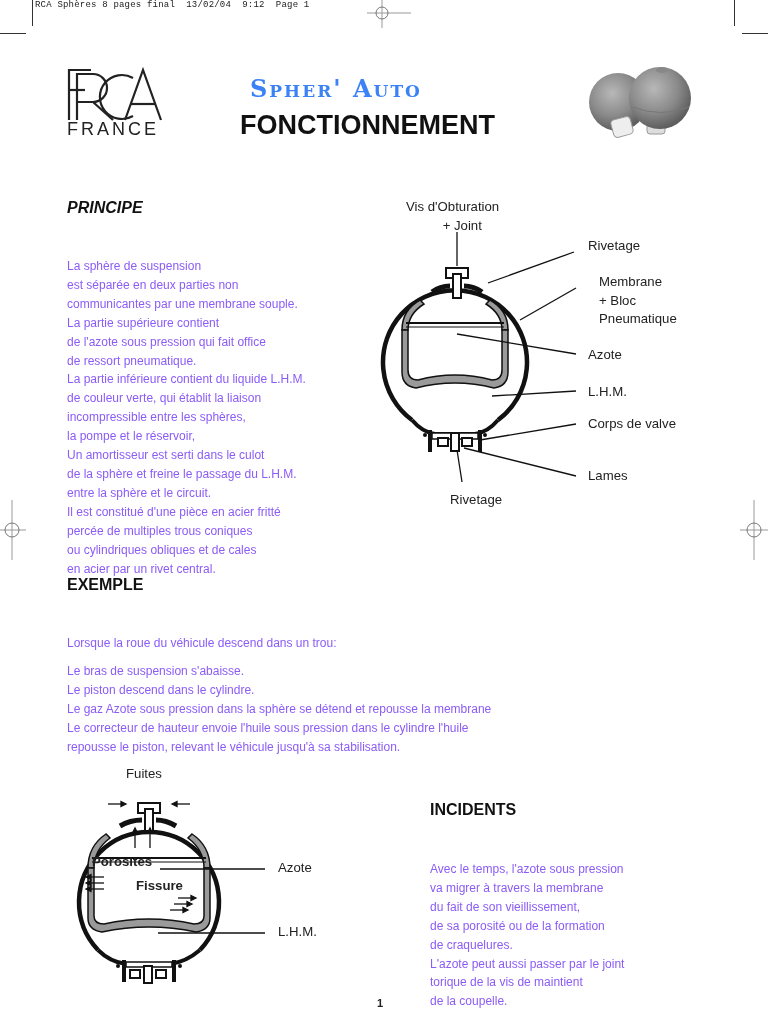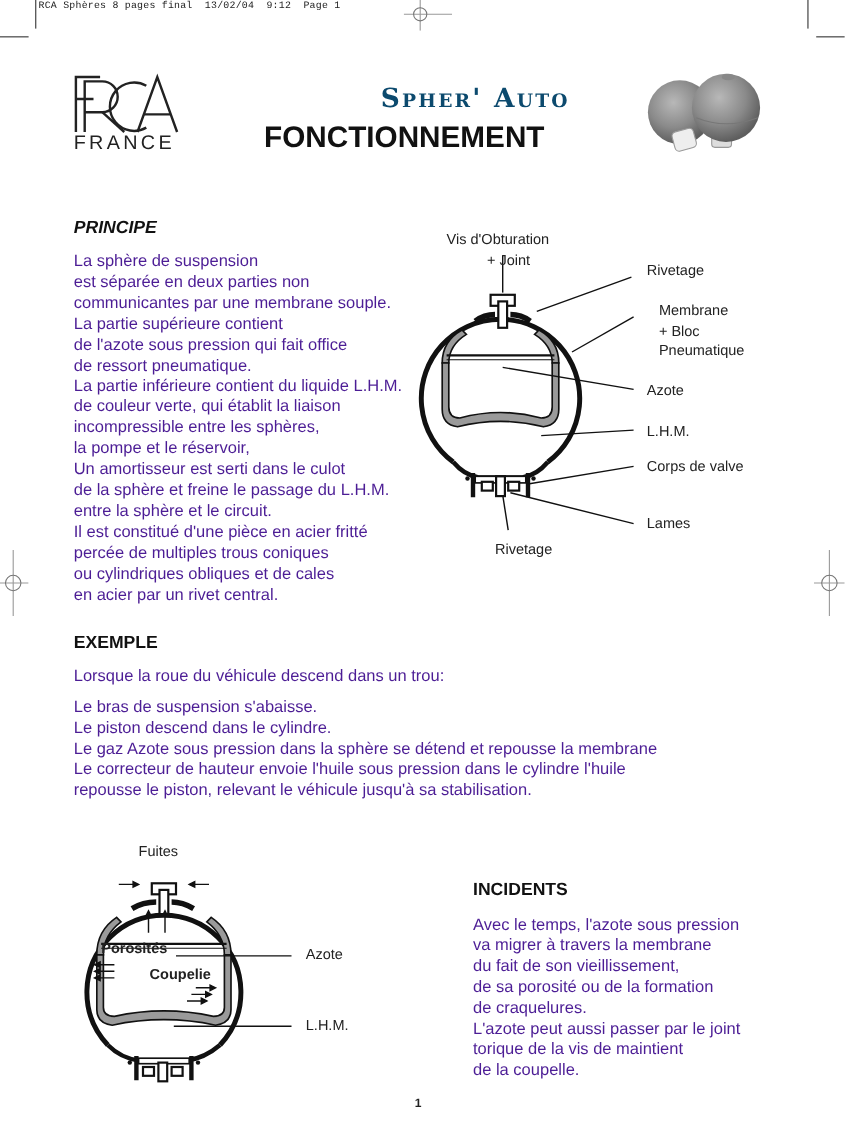--- a/index.html
+++ b/index.html
@@ -3,24 +3,24 @@
 <meta charset="utf-8">
 <style>
   html, body { margin:0; padding:0; background:#ffffff; }
   body { width:768px; height:1024px; position:relative; overflow:hidden; font-family:"Liberation Sans", sans-serif; color:#1a1a1a; }
   .abs { position:absolute; }
   .slug { left:35px; top:0px; font-family:"Liberation Mono", monospace; font-size:9px; color:#222; white-space:pre; letter-spacing:0.2px; }
   .mark { position:absolute; background:#333; }
   .reg { position:absolute; width:30px; height:30px; }
   .logo-rca { left:65px; top:66px; width:100px; height:56px; }
   .logo-france { left:67px; top:119px; font-size:18px; letter-spacing:3px; color:#222; }
-  .title1 { left:250px; top:74px; width:268px; text-align:right; font-family:"DejaVu Serif", serif; font-weight:bold; font-size:24px; letter-spacing:2px; color:#0c4a6e; font-variant:small-caps; }
+  .title1 { left:250px; top:74px; width:268px; text-align:left; font-family:"DejaVu Serif", serif; font-weight:bold; font-size:24px; letter-spacing:2px; color:#3b82f6; font-variant:small-caps; }
   .title2 { left:240px; top:110px; width:290px; font-size:27px; font-weight:bold; color:#111; }
   .h2 { font-size:16px; font-weight:bold; color:#111; }
-  .para { font-size:15px; line-height:18.9px; color:#4c1d95; white-space:pre; }
+  .para { font-size:12px; line-height:18.9px; color:#8b5cf6; white-space:pre;margin-top:28px; }
   .lbl { font-size:13.2px; line-height:18.5px; color:#222; white-space:pre; }
   .pagenum { left:377px; top:997px; font-size:11px; font-weight:bold; color:#222; }
 </style>
 </head>
 <body>
 
 <div class="abs slug">RCA Sphères 8 pages final  13/02/04  9:12  Page 1</div>
 <div class="mark" style="left:32px;top:0;width:1px;height:26px;"></div>
 <div class="mark" style="left:0;top:33px;width:26px;height:1px;"></div>
 <div class="mark" style="left:734px;top:0;width:1px;height:26px;"></div>
@@ -105,21 +105,21 @@
     <line x1="108" y1="53" x2="194" y2="22"></line>
     <line x1="140" y1="90" x2="196" y2="58"></line>
     <line x1="77" y1="104" x2="196" y2="124"></line>
     <line x1="112" y1="166" x2="196" y2="161"></line>
     <line x1="100" y1="210" x2="196" y2="194"></line>
     <line x1="84" y1="218" x2="196" y2="246"></line>
     <line x1="77" y1="220" x2="82" y2="252"></line>
   </g>
 </svg>
 
-<div class="abs lbl" style="left:406px;top:198px;margin-top:11px;">Vis d'Obturation
+<div class="abs lbl" style="left:406px;top:198px;">Vis d'Obturation
           + Joint</div>
 <div class="abs lbl" style="left:588px;top:237px;">Rivetage</div>
 <div class="abs lbl" style="left:599px;top:273px;">Membrane
 + Bloc
 Pneumatique</div>
 <div class="abs lbl" style="left:588px;top:346px;">Azote</div>
 <div class="abs lbl" style="left:588px;top:383px;">L.H.M.</div>
 <div class="abs lbl" style="left:588px;top:415px;">Corps de valve</div>
 <div class="abs lbl" style="left:588px;top:467px;">Lames</div>
 <div class="abs lbl" style="left:450px;top:491px;">Rivetage</div>
@@ -169,20 +169,20 @@
   <path d="M64 170 V192 M114 170 V192" stroke="#111" stroke-width="4"></path>
   <circle cx="58" cy="176" r="2" fill="#111"></circle>
     <circle cx="120" cy="176" r="2" fill="#111"></circle>
   <rect x="70" y="180" width="10" height="8" fill="#fff" stroke="#111" stroke-width="2"></rect>
   <rect x="96" y="180" width="10" height="8" fill="#fff" stroke="#111" stroke-width="2"></rect>
   <rect x="84" y="176" width="8" height="17" fill="#fff" stroke="#111" stroke-width="2"></rect>
   <line x1="100" y1="79" x2="205" y2="79" stroke="#111" stroke-width="1.3"></line>
   <line x1="98" y1="143" x2="205" y2="143" stroke="#111" stroke-width="1.3"></line>
 </svg>
 <div class="abs lbl" style="left:92px;top:853px;font-weight:bold;">Porosités</div>
-<div class="abs lbl" style="left:136px;top:877px;font-weight:bold;">Coupelie</div>
+<div class="abs lbl" style="left:136px;top:877px;font-weight:bold;">Fissure</div>
 <div class="abs lbl" style="left:278px;top:859px;">Azote</div>
 <div class="abs lbl" style="left:278px;top:923px;">L.H.M.</div>
 
 <div class="abs h2" style="left:430px;top:801px;">INCIDENTS</div>
 <div class="abs para" style="left:430px;top:832px;" id="incidents-text"><div>Avec le temps, l'azote sous pression</div><div>va migrer à travers la membrane</div><div>du fait de son vieillissement,</div><div>de sa porosité ou de la formation</div><div>de craquelures.</div><div>L'azote peut aussi passer par le joint</div><div>torique de la vis de maintient</div><div>de la coupelle.</div></div>
 
 <div class="abs pagenum">1</div>
 
 </body></html>

